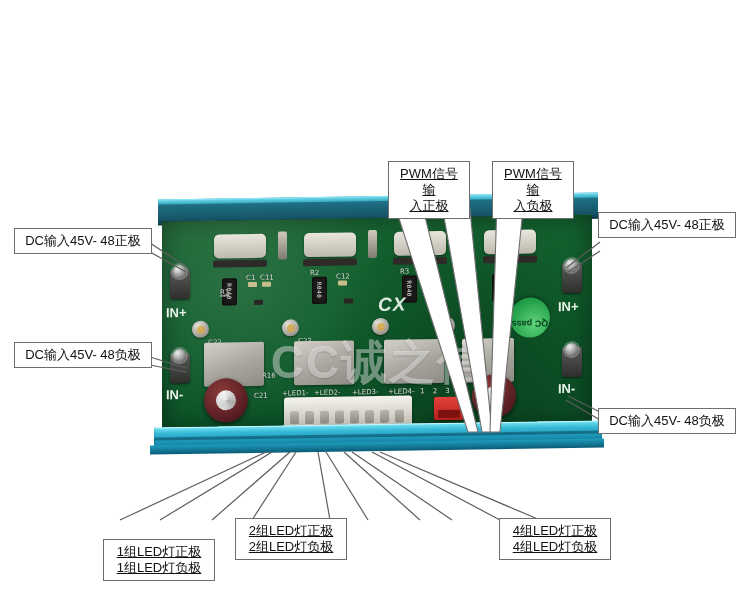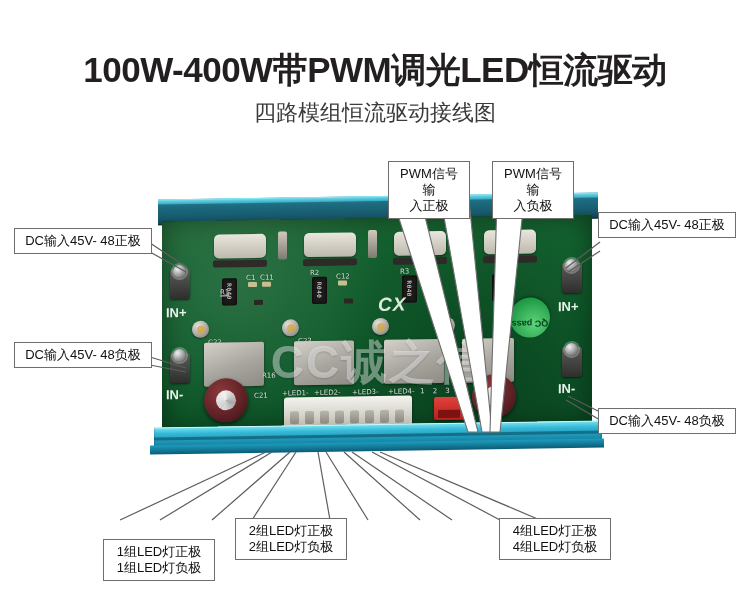--- a/index.html
+++ b/index.html
@@ -161,33 +161,31 @@
     letter-spacing:2px;pointer-events:none;
     text-shadow:0 1px 2px rgba(0,0,0,.15);
   }
 
   
   .callout{
     position:absolute;background:#ffffff;border:1.3px solid #6e6e6e;
     color:#111;font-size:13px;line-height:1.22;
     padding:4px 6px;box-sizing:border-box;text-align:center;white-space:nowrap;
   }
-  .callout.two-line{white-space:normal;}
+  .callout.two-line{white-space:normal;text-decoration:underline;}
   .callout .ln{display:block;}
 
   
   #leaders{position:absolute;left:0;top:0;width:750px;height:615px;pointer-events:none;}
 </style>
 </head>
 <body>
 
 <div id="stage">
 
-  <div class="title">100W-400W带PWM调光LED恒流驱动</div>
-  <div class="subtitle">四路模组恒流驱动接线图</div>
 
   <div id="board-wrap">
 
     <div class="heatsink-top"></div>
 
     <div class="pcb">
 
       <div class="comp mosfet" style="left:52px;top:14px;"></div>
       <div class="comp mos-leg" style="left:51px;top:40px;"></div>
       <div class="comp mosfet" style="left:142px;top:14px;"></div>

